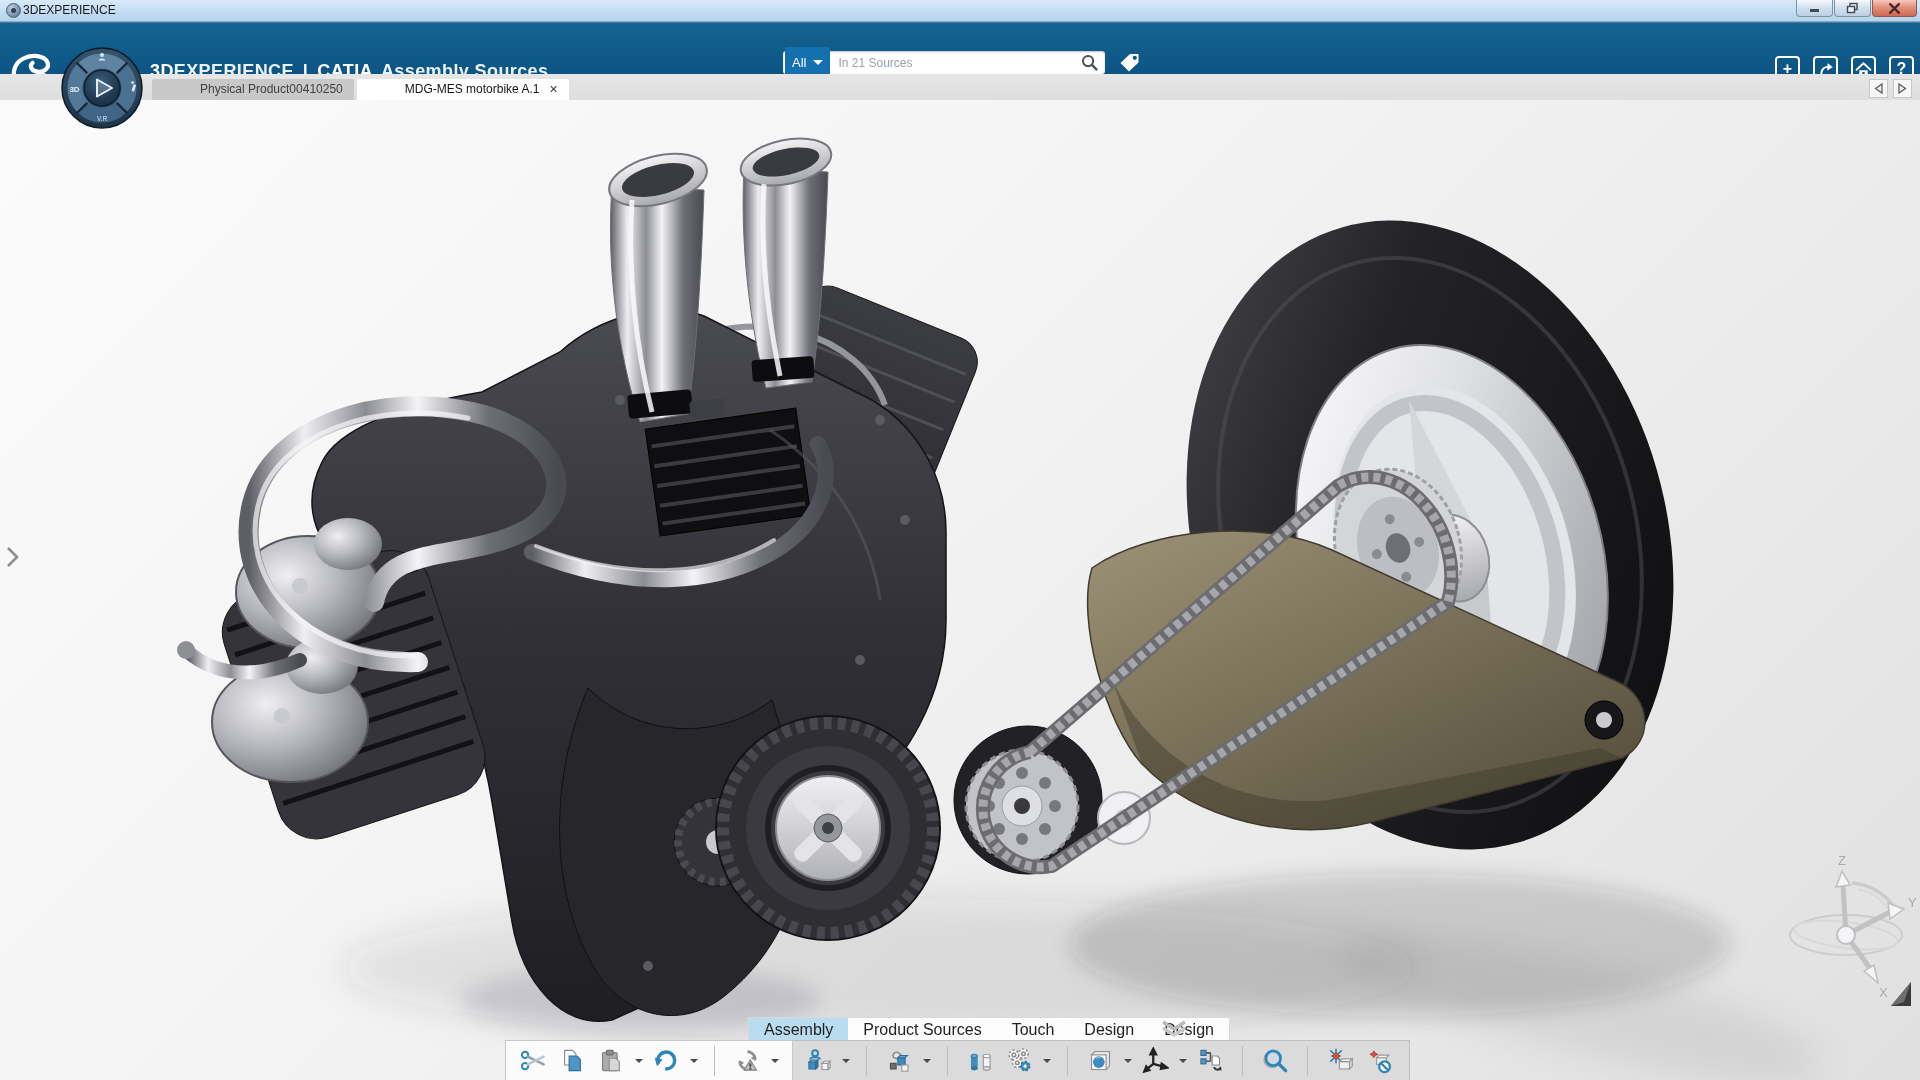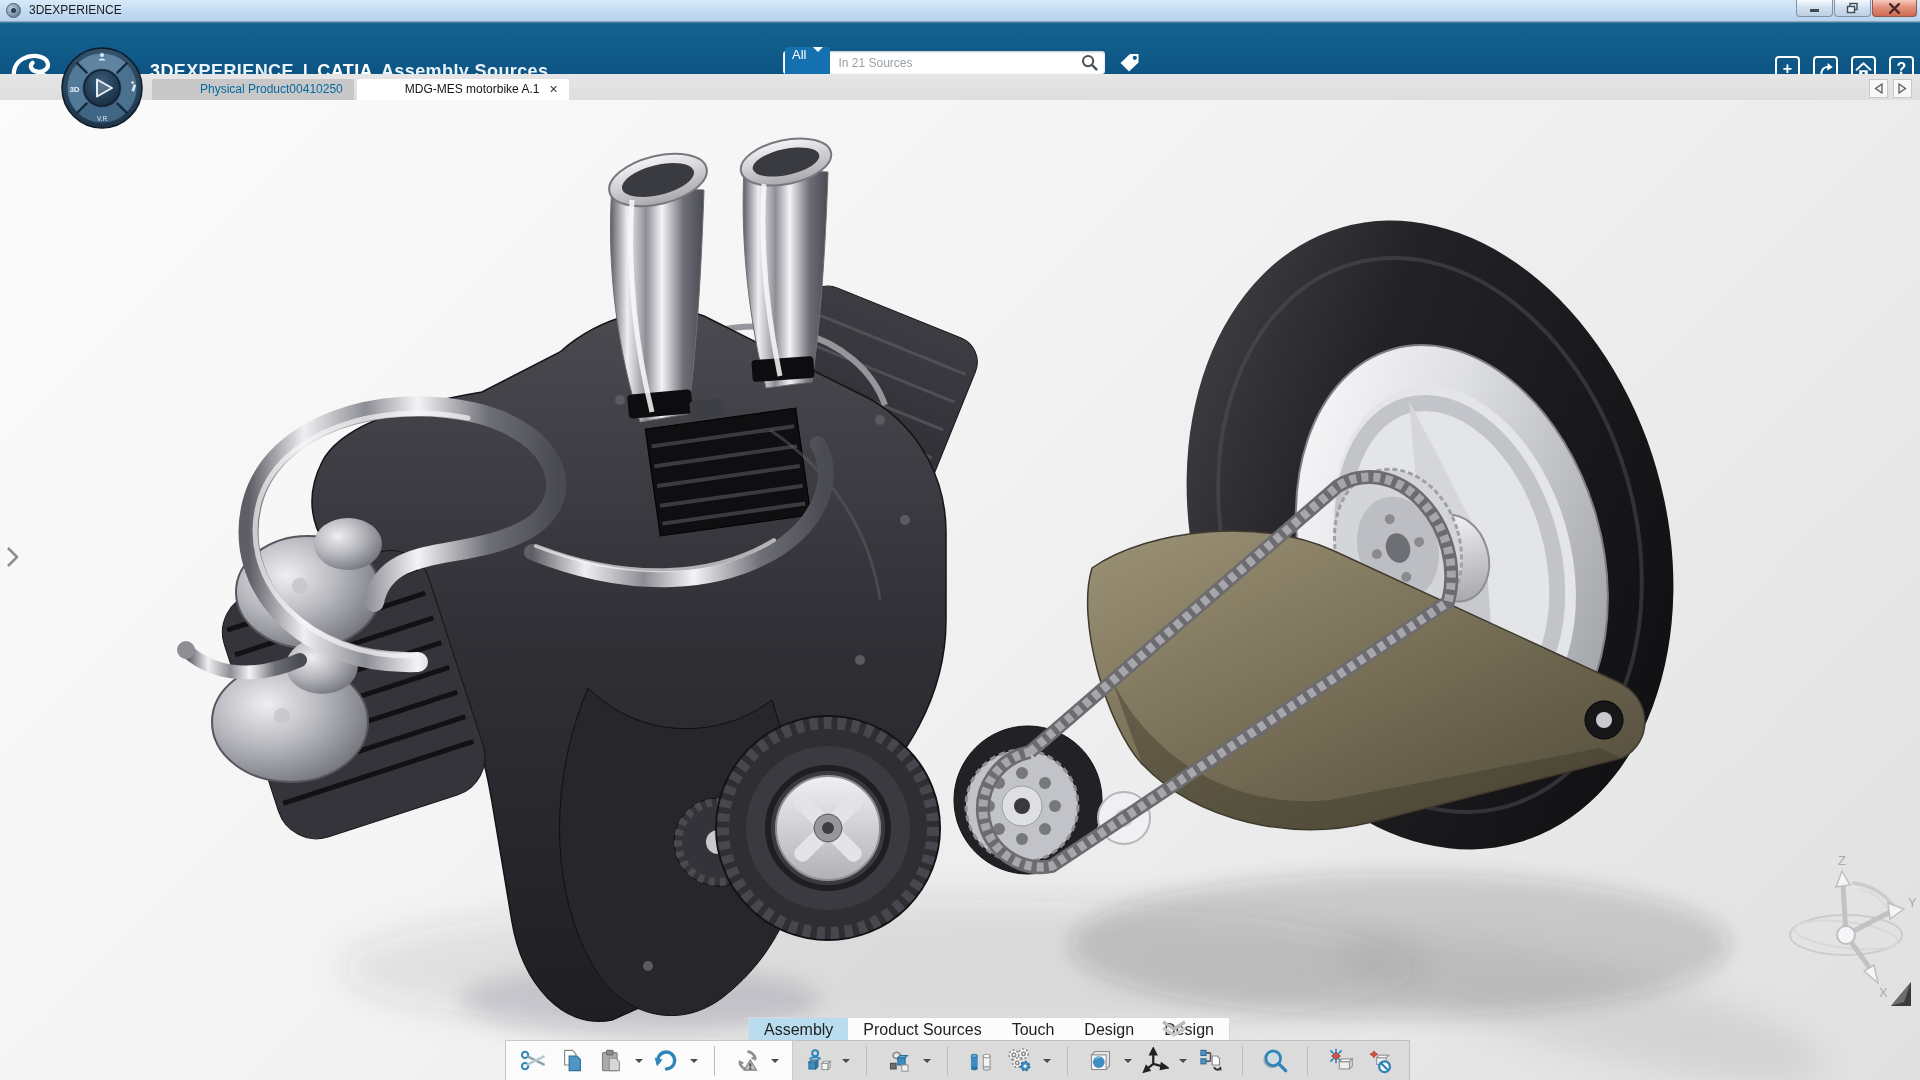--- a/index.html
+++ b/index.html
@@ -6,58 +6,58 @@
   .screen{position:relative;width:1920px;height:1080px;overflow:hidden;
           font-family:"Liberation Sans",sans-serif;background:#F0F0F0;}
   
   .titlebar{position:absolute;left:0;top:0;width:1920px;height:22px;
     background:linear-gradient(#D8EAFA,#C2DBF2 60%,#B7D2EC);
     border-bottom:1px solid #8FA4B8;box-sizing:border-box;}
   .app-ico{position:absolute;left:6px;top:3px;width:15px;height:15px;border-radius:50%;
     background:radial-gradient(circle at 35% 35%,#BFD3E6,#6E87A0 70%,#40536A);
     border:1px solid #51636F;box-sizing:border-box;}
   .app-ico::after{content:"";position:absolute;left:4px;top:4px;width:5px;height:5px;border-radius:50%;background:#2E3F52;}
-  .titlebar .ttl{position:absolute;left:29px;top:0;line-height:21px;font-size:12px;color:#1A1A1A;}
+  .titlebar .ttl{position:absolute;left:23px;top:0;line-height:21px;font-size:12px;color:#1A1A1A;}
   .win-controls{position:absolute;right:3px;top:0;display:flex;}
   .winbtn{height:17px;width:37px;display:flex;align-items:center;justify-content:center;
     border:1px solid #7E93A8;border-top:none;border-radius:0 0 4px 4px;box-sizing:border-box;
     background:linear-gradient(#F6FAFD,#D3E1EF 45%,#BCCFE2);margin-left:1px;}
   .winbtn.close{width:45px;background:linear-gradient(#F6C9BD,#E2907C 45%,#D0694F);border-color:#8E5A4C;}
   
   .appbar{position:absolute;left:0;top:22px;width:1920px;height:52px;
     background:linear-gradient(#15648F,#0C5484);border-top:1px solid #417FA5;box-sizing:border-box;}
   .logo{position:absolute;left:10px;top:27px;width:48px;height:42px;}
   .compass{position:absolute;left:60px;top:23px;width:84px;height:84px;z-index:40;}
   .brand{position:absolute;left:150px;top:22px;height:52px;display:flex;align-items:center;
     color:#FFFFFF;font-size:18px;letter-spacing:.4px;white-space:pre;}
   .brand .b{font-weight:bold;}
   .brand .l{font-weight:bold;color:#EAF3FA;}
   .brand .sep{font-weight:bold;margin:0 9px;}
   .brand .gap{width:8px;display:inline-block;}
   
   .search{position:absolute;left:783px;top:28px;width:322px;height:23px;background:#FFF;
     border-radius:3px;display:flex;align-items:center;box-shadow:inset 0 1px 2px rgba(0,0,0,.25);}
-  .scope{margin:2px;height:31px;background:#1470AE;border-radius:2px;display:flex;
+  .scope{margin:2px;height:31px;background:#1470AE;border-radius:2px;display:flex;align-items:center;
     padding:0 7px;color:#FFF;font-size:13px;cursor:default;}
   .scope .caret{width:0;height:0;border-left:5px solid transparent;border-right:5px solid transparent;
     border-top:5px solid #FFF;margin-left:7px;}
   .search input{flex:1;border:none;outline:none;font-size:12px;color:#333;background:transparent;
     font-family:"Liberation Sans",sans-serif;padding:0 6px;}
   .search input::placeholder{color:#98A2AA;}
   .search .mag{margin-right:7px;flex:0 0 auto;}
   .tagbtn{position:absolute;left:1118px;top:28px;width:24px;height:24px;}
   .appbar-right{position:absolute;right:6px;top:33px;display:flex;gap:13px;}
   .sqbtn{width:25px;height:25px;border:2px solid #FFF;border-radius:4px;box-sizing:border-box;
     display:flex;align-items:center;justify-content:center;color:#FFF;font-size:16px;font-weight:bold;}
   
   .tabstrip{position:absolute;left:0;top:74px;width:1920px;height:26px;
     background:linear-gradient(#E6E6E6,#DEDEDE);}
   .tabs{position:absolute;left:152px;bottom:0;display:flex;gap:3px;align-items:flex-end;}
   .dtab{height:21px;line-height:21px;padding:0 11px;font-size:12px;border-radius:2px 2px 0 0;}
-  .dtab.inactive{background:#C8C8C8;color:#0369a1;padding-left:48px;}
+  .dtab.inactive{background:#C8C8C8;color:#404040;padding-left:48px;}
   .dtab.active{background:#FFFFFF;color:#141414;display:flex;align-items:center;gap:10px;padding-left:48px;}
   .dtab .x{font-size:14px;color:#333;line-height:21px;}
   .tab-arrows{position:absolute;right:8px;top:5px;display:flex;gap:5px;}
   .tarw{width:19px;height:19px;background:#F7F7F7;border:1px solid #C9C9C9;box-sizing:border-box;
     display:flex;align-items:center;justify-content:center;}
   
   .viewport{position:absolute;left:0;top:100px;width:1920px;height:980px;overflow:hidden;
     background:linear-gradient(135deg,#FBFBFB 0%,#F4F4F4 40%,#EAEAEA 72%,#E0E0E0 100%);}
   .model{position:absolute;left:0;top:0;}
   .expander{position:absolute;left:4px;top:445px;width:18px;height:24px;}

